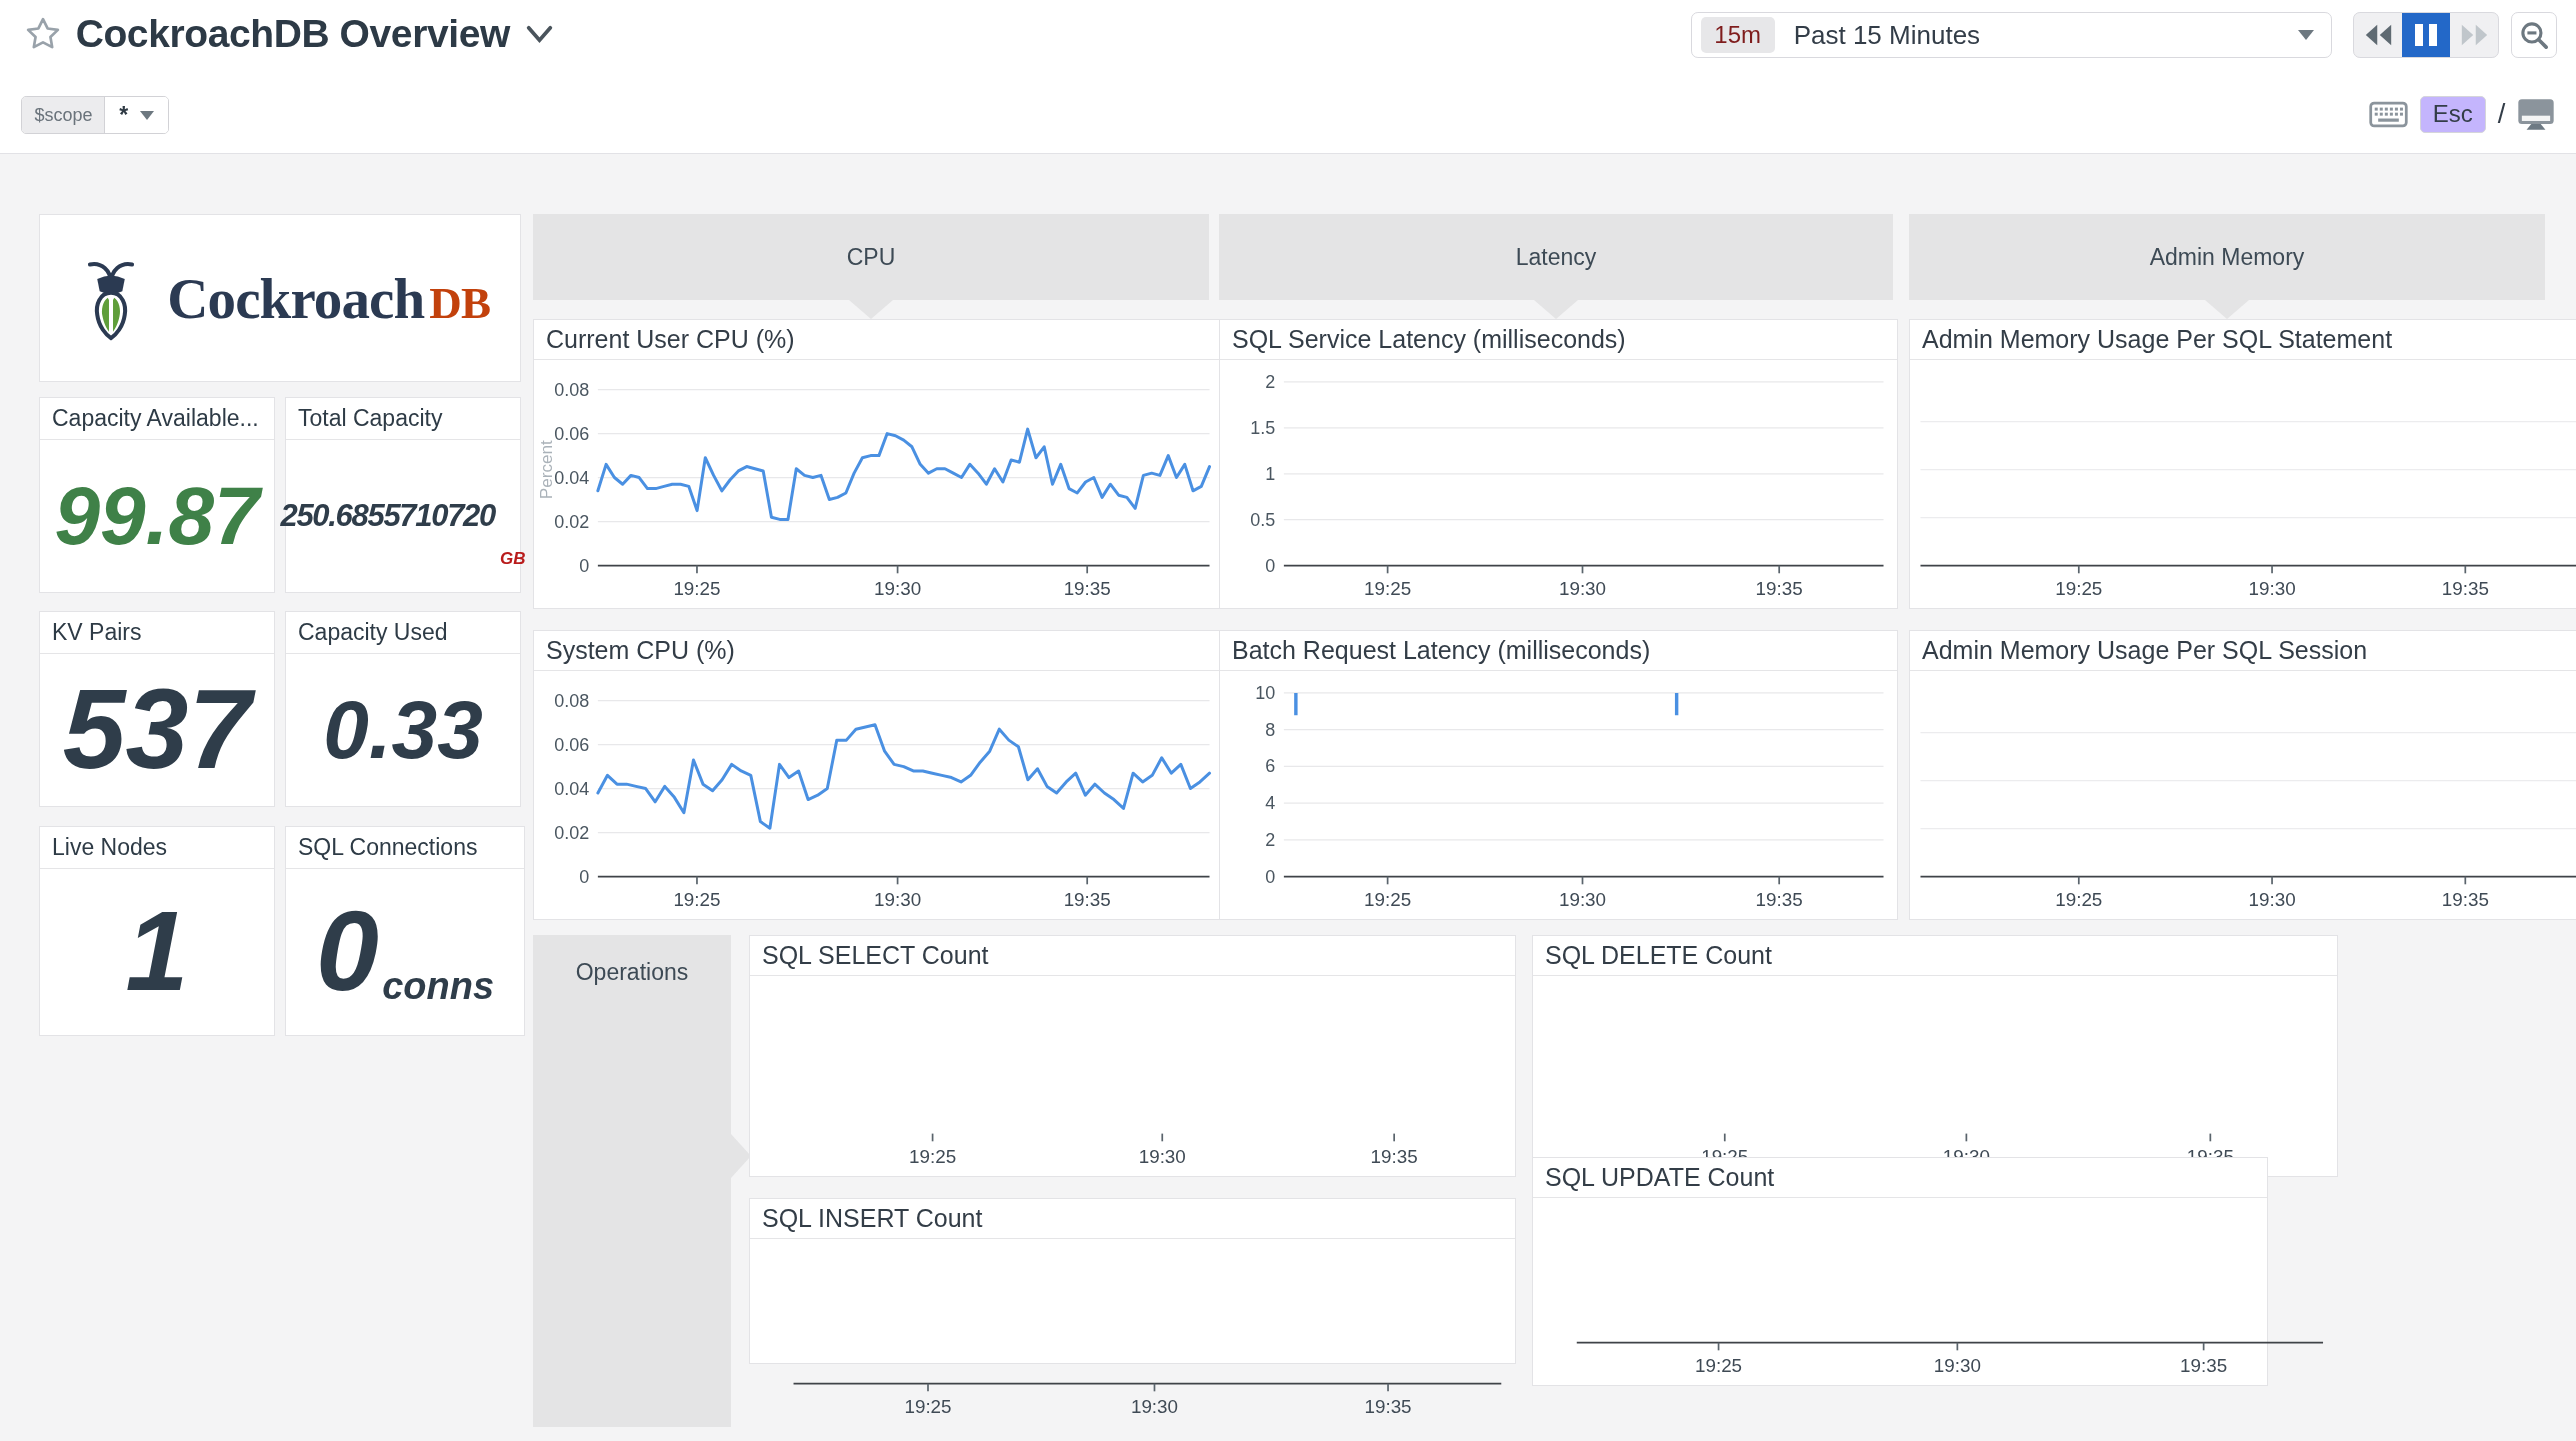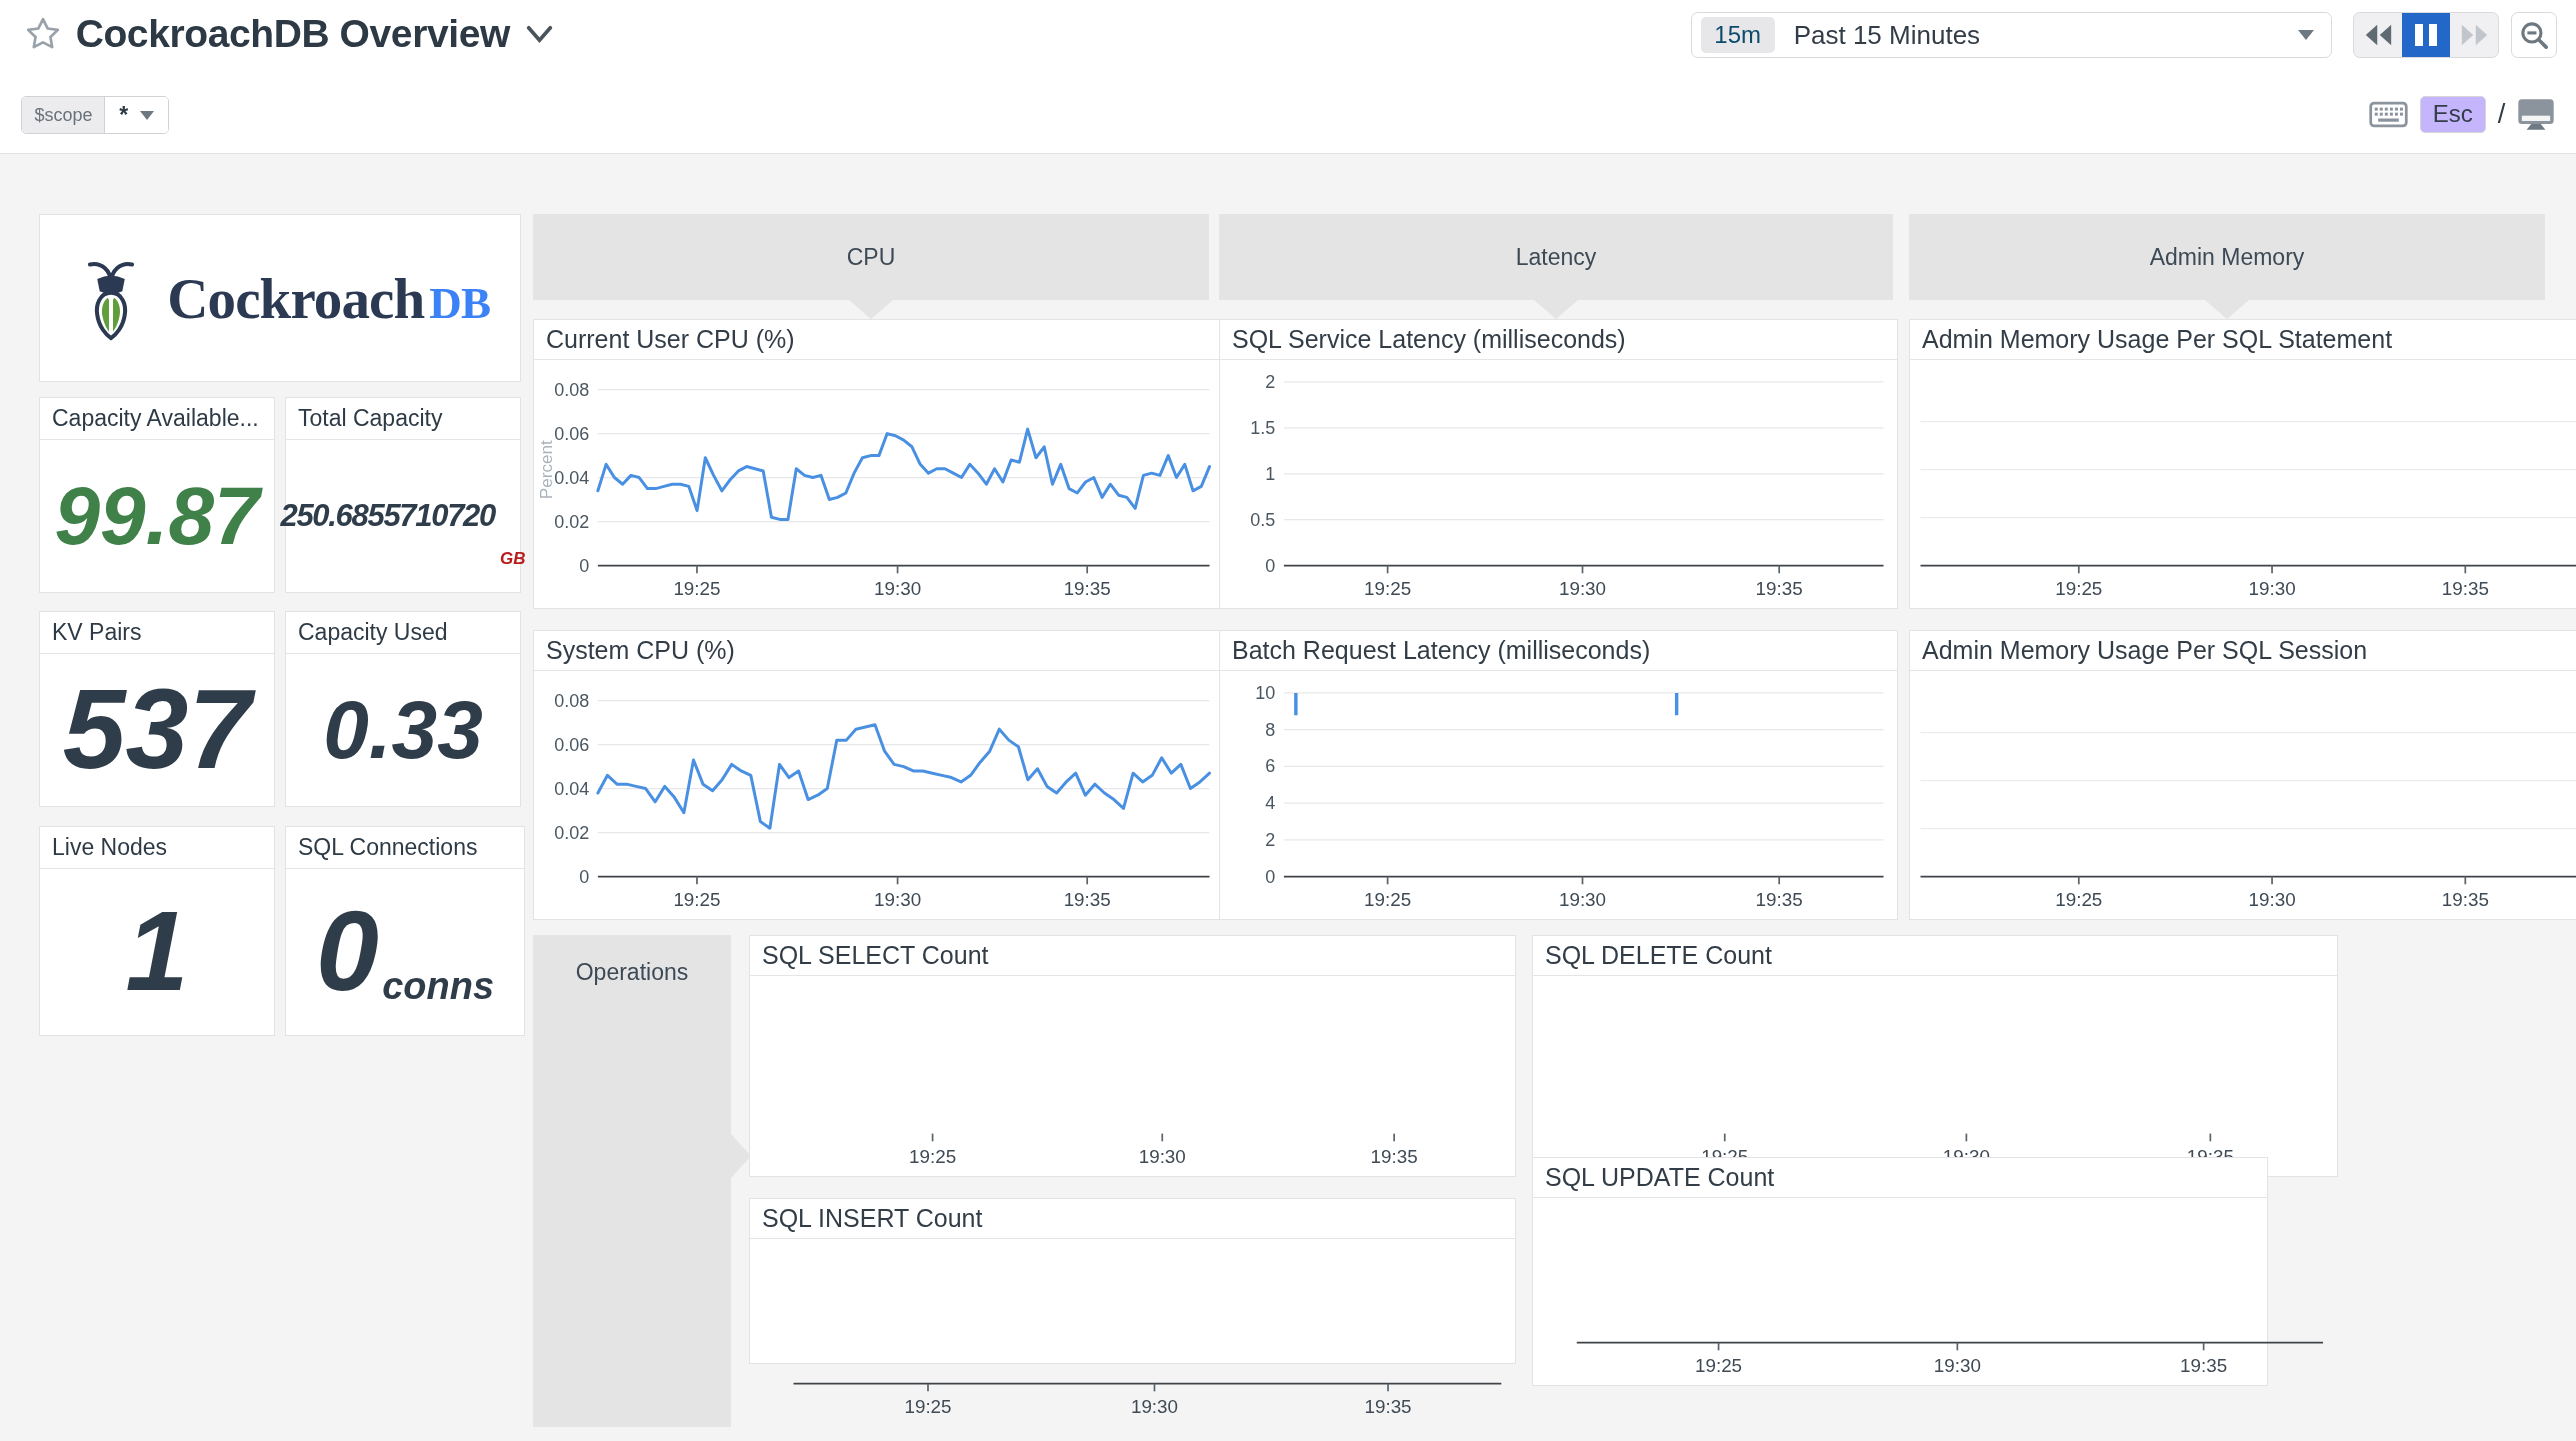--- a/index.html
+++ b/index.html
@@ -3,21 +3,21 @@
 <meta charset="utf-8">
 <style>
   html,body{margin:0;padding:0;background:#f4f4f5;font-family:"Liberation Sans","DejaVu Sans",sans-serif;}
   #screen{position:relative;width:2576px;height:1441px;background:#f4f4f5;overflow:hidden;}
   
   .topbar{position:absolute;left:0;top:0;width:2576px;height:153px;background:#ffffff;border-bottom:1.7px solid #e2e2e6;}
   .title-row{position:absolute;left:24px;top:12px;display:flex;align-items:center;gap:13.7px;}
   .page-title{font-size:39px;font-weight:700;color:#2d3a46;letter-spacing:-0.4px;}
   .icon-btn{display:inline-flex;align-items:center;justify-content:center;cursor:pointer;}
   .time-picker{position:absolute;left:1691px;top:12px;width:641px;height:46px;background:#fff;border:1.7px solid #d9d9de;border-radius:6.9px;display:flex;align-items:center;box-sizing:border-box;}
-  .time-badge{margin-left:8.6px;padding:4.3px 13.7px;background:#e7e7e9;border-radius:5.1px;font-size:24px;color:#0c4a6e;}
+  .time-badge{margin-left:8.6px;padding:4.3px 13.7px;background:#e7e7e9;border-radius:5.1px;font-size:24px;color:#7f1d1d;}
   .time-label{margin-left:19px;font-size:26px;color:#333d48;}
   .caret-down{width:0;height:0;border-left:8.6px solid transparent;border-right:8.6px solid transparent;border-top:10.3px solid #6d7880;}
   .time-picker .caret-down{margin-left:auto;margin-right:17px;}
   .ctrl-group{position:absolute;left:2353px;top:12px;height:46px;width:146px;background:#f0f0f2;border:1.7px solid #d9d9de;border-radius:6.9px;display:flex;box-sizing:border-box;overflow:hidden;}
   .ctrl-seg{flex:1;display:flex;align-items:center;justify-content:center;cursor:pointer;}
   .ctrl-seg.pause{display:flex;gap:6px;}
   .pause-bar{width:7.7px;height:22px;background:#fff;}
   .zoom-btn{position:absolute;left:2511px;top:12px;width:46px;height:46px;background:#fff;border:1.7px solid #d9d9de;border-radius:6.9px;box-sizing:border-box;display:flex;align-items:center;justify-content:center;cursor:pointer;}
   .scope-pill{position:absolute;left:21.4px;top:96px;height:38px;display:inline-flex;border:1.7px solid #d2d2d6;border-radius:5.1px;overflow:hidden;cursor:pointer;box-sizing:border-box;}
   .scope-name{background:#ececee;color:#6a737b;font-size:18px;display:flex;align-items:center;padding:16px 12px;}
@@ -149,21 +149,21 @@
     <div class="logo-wrap">
       <svg width="82" height="89" viewBox="0 0 100 110">
         <path d="M50 36 C50 20 38 10 24 13" fill="none" stroke="#2b3a52" stroke-width="5" stroke-linecap="round"></path>
         <path d="M50 36 C50 20 62 10 76 13" fill="none" stroke="#2b3a52" stroke-width="5" stroke-linecap="round"></path>
         <path d="M33 31 Q50 22 67 31 L64 46 Q50 53 36 46 Z" fill="#2b3a52"></path>
         <path d="M50 48 C36 48 31 63 33 75 C35 90 44 100 50 104 C56 100 65 90 67 75 C69 63 64 48 50 48 Z" fill="none" stroke="#2b3a52" stroke-width="5"></path>
         <path d="M46 54 C40 58 37.5 69 39.5 77 C41.5 87 45 93 47.5 96 L47.5 57 Z" fill="#5f9e3a"></path>
         <path d="M54 54 C60 58 62.5 69 60.5 77 C58.5 87 55 93 52.5 96 L52.5 57 Z" fill="#5f9e3a"></path>
       </svg>
       <span>
-        <span class="logo-word" style="color: rgb(43, 58, 82);">Cockroach</span><span class="logo-word logo-accent" style="color: #3b82f6;">DB</span>
+        <span class="logo-word" style="color: rgb(43, 58, 82);">Cockroach</span><span class="logo-word logo-accent" style="color: #c2410c;">DB</span>
       </span>
     </div>
   </div>
 
   <div class="card" style="left:39px;top:397px;width:236px;height:196px;">
     <div class="stat-label">Capacity Available...</div>
     <div class="stat-body">
         <span class="stat-value v-lg" style="color: rgb(63, 129, 72);">99.87</span>
       </div>
   </div>

